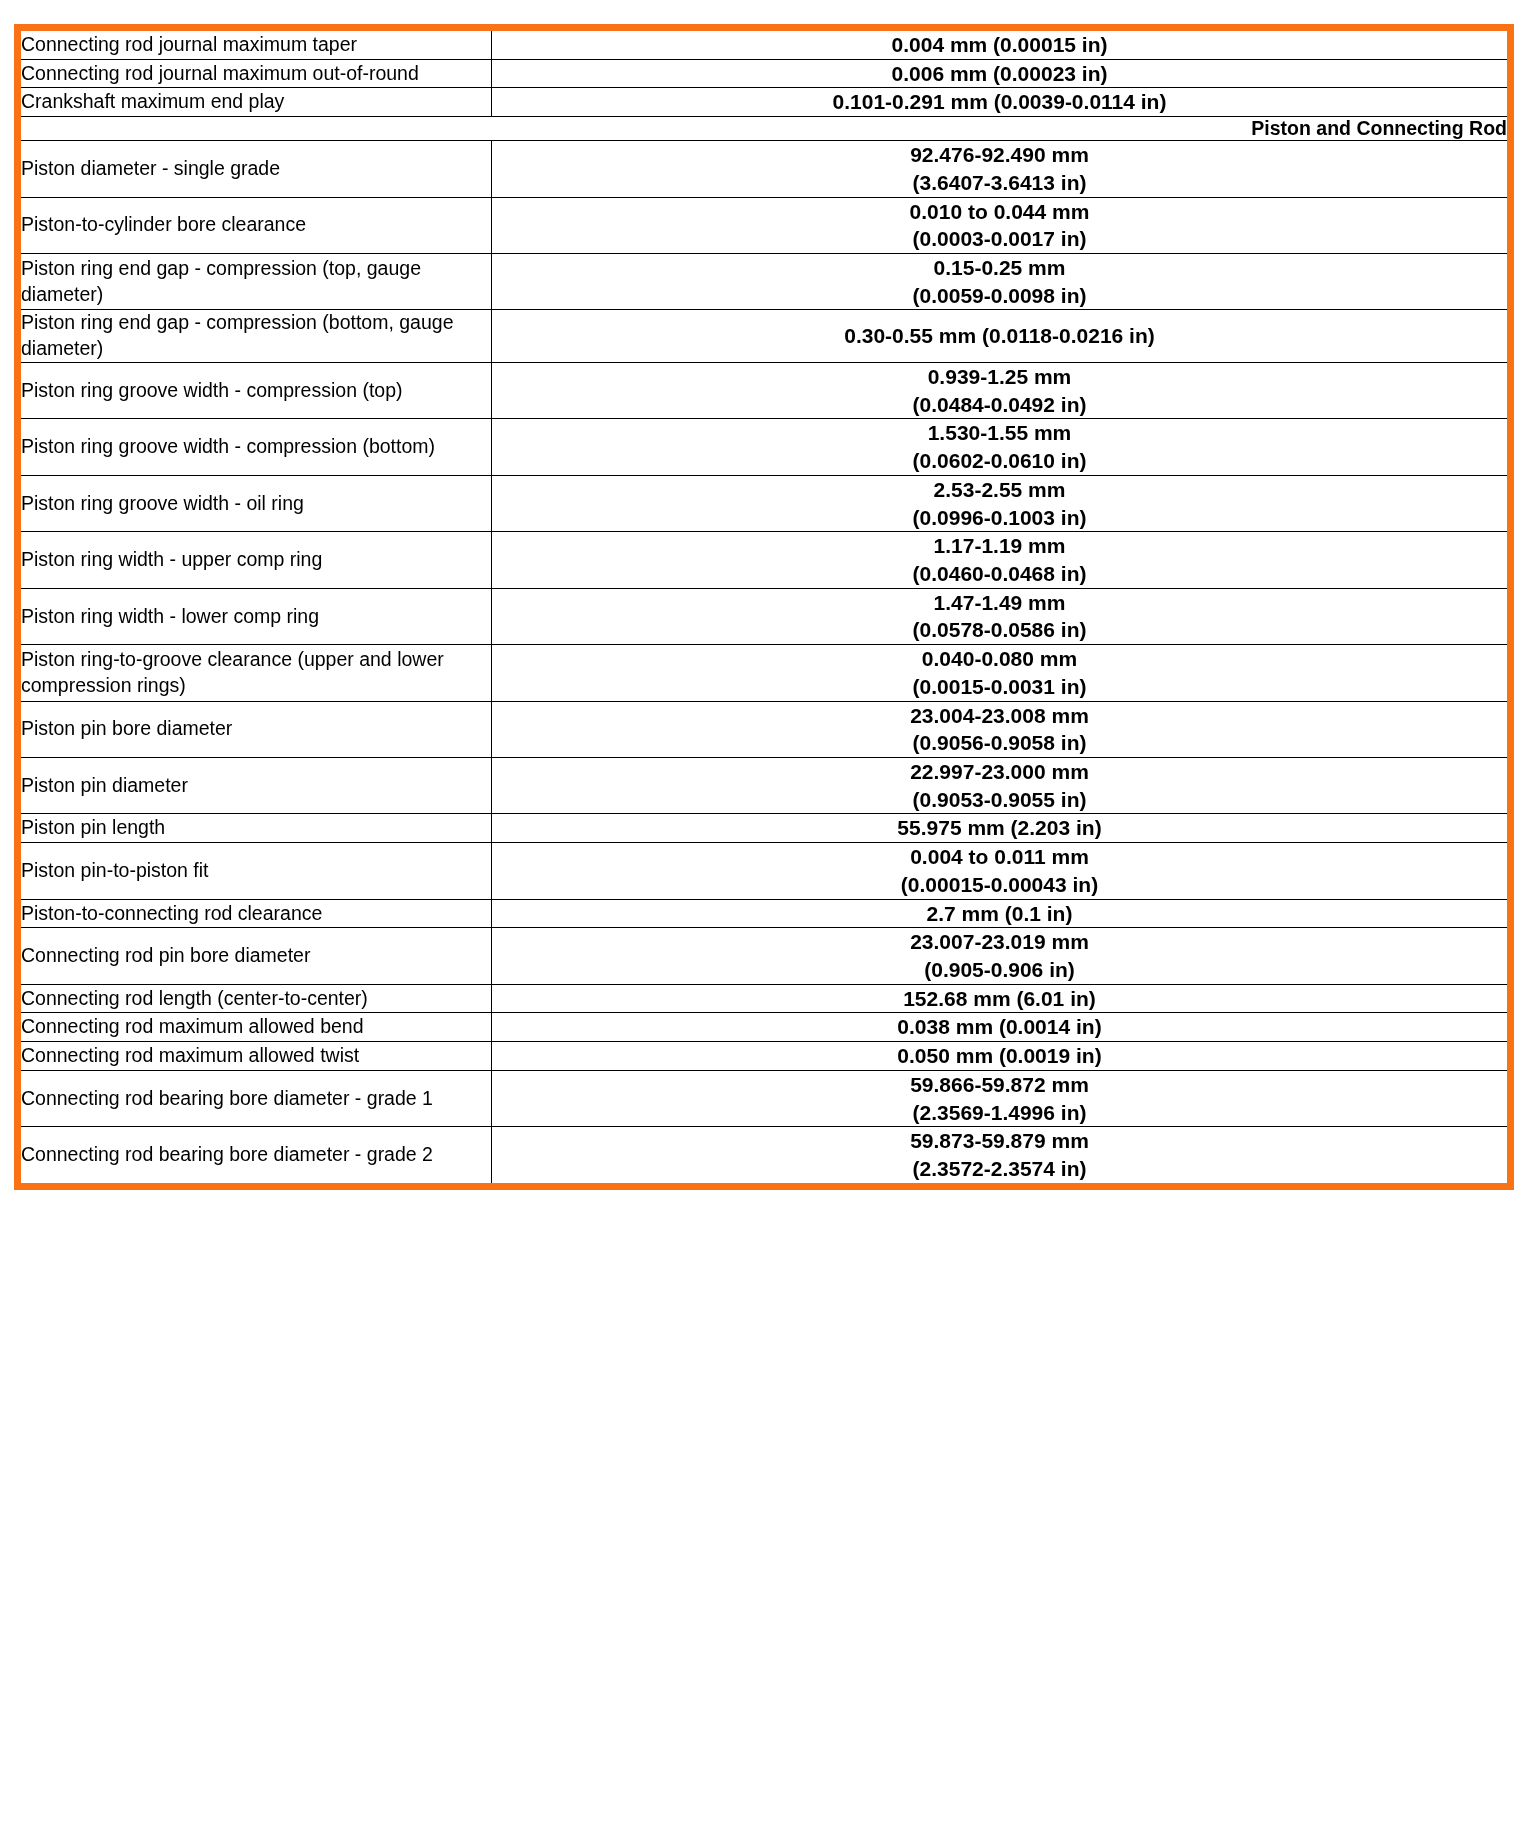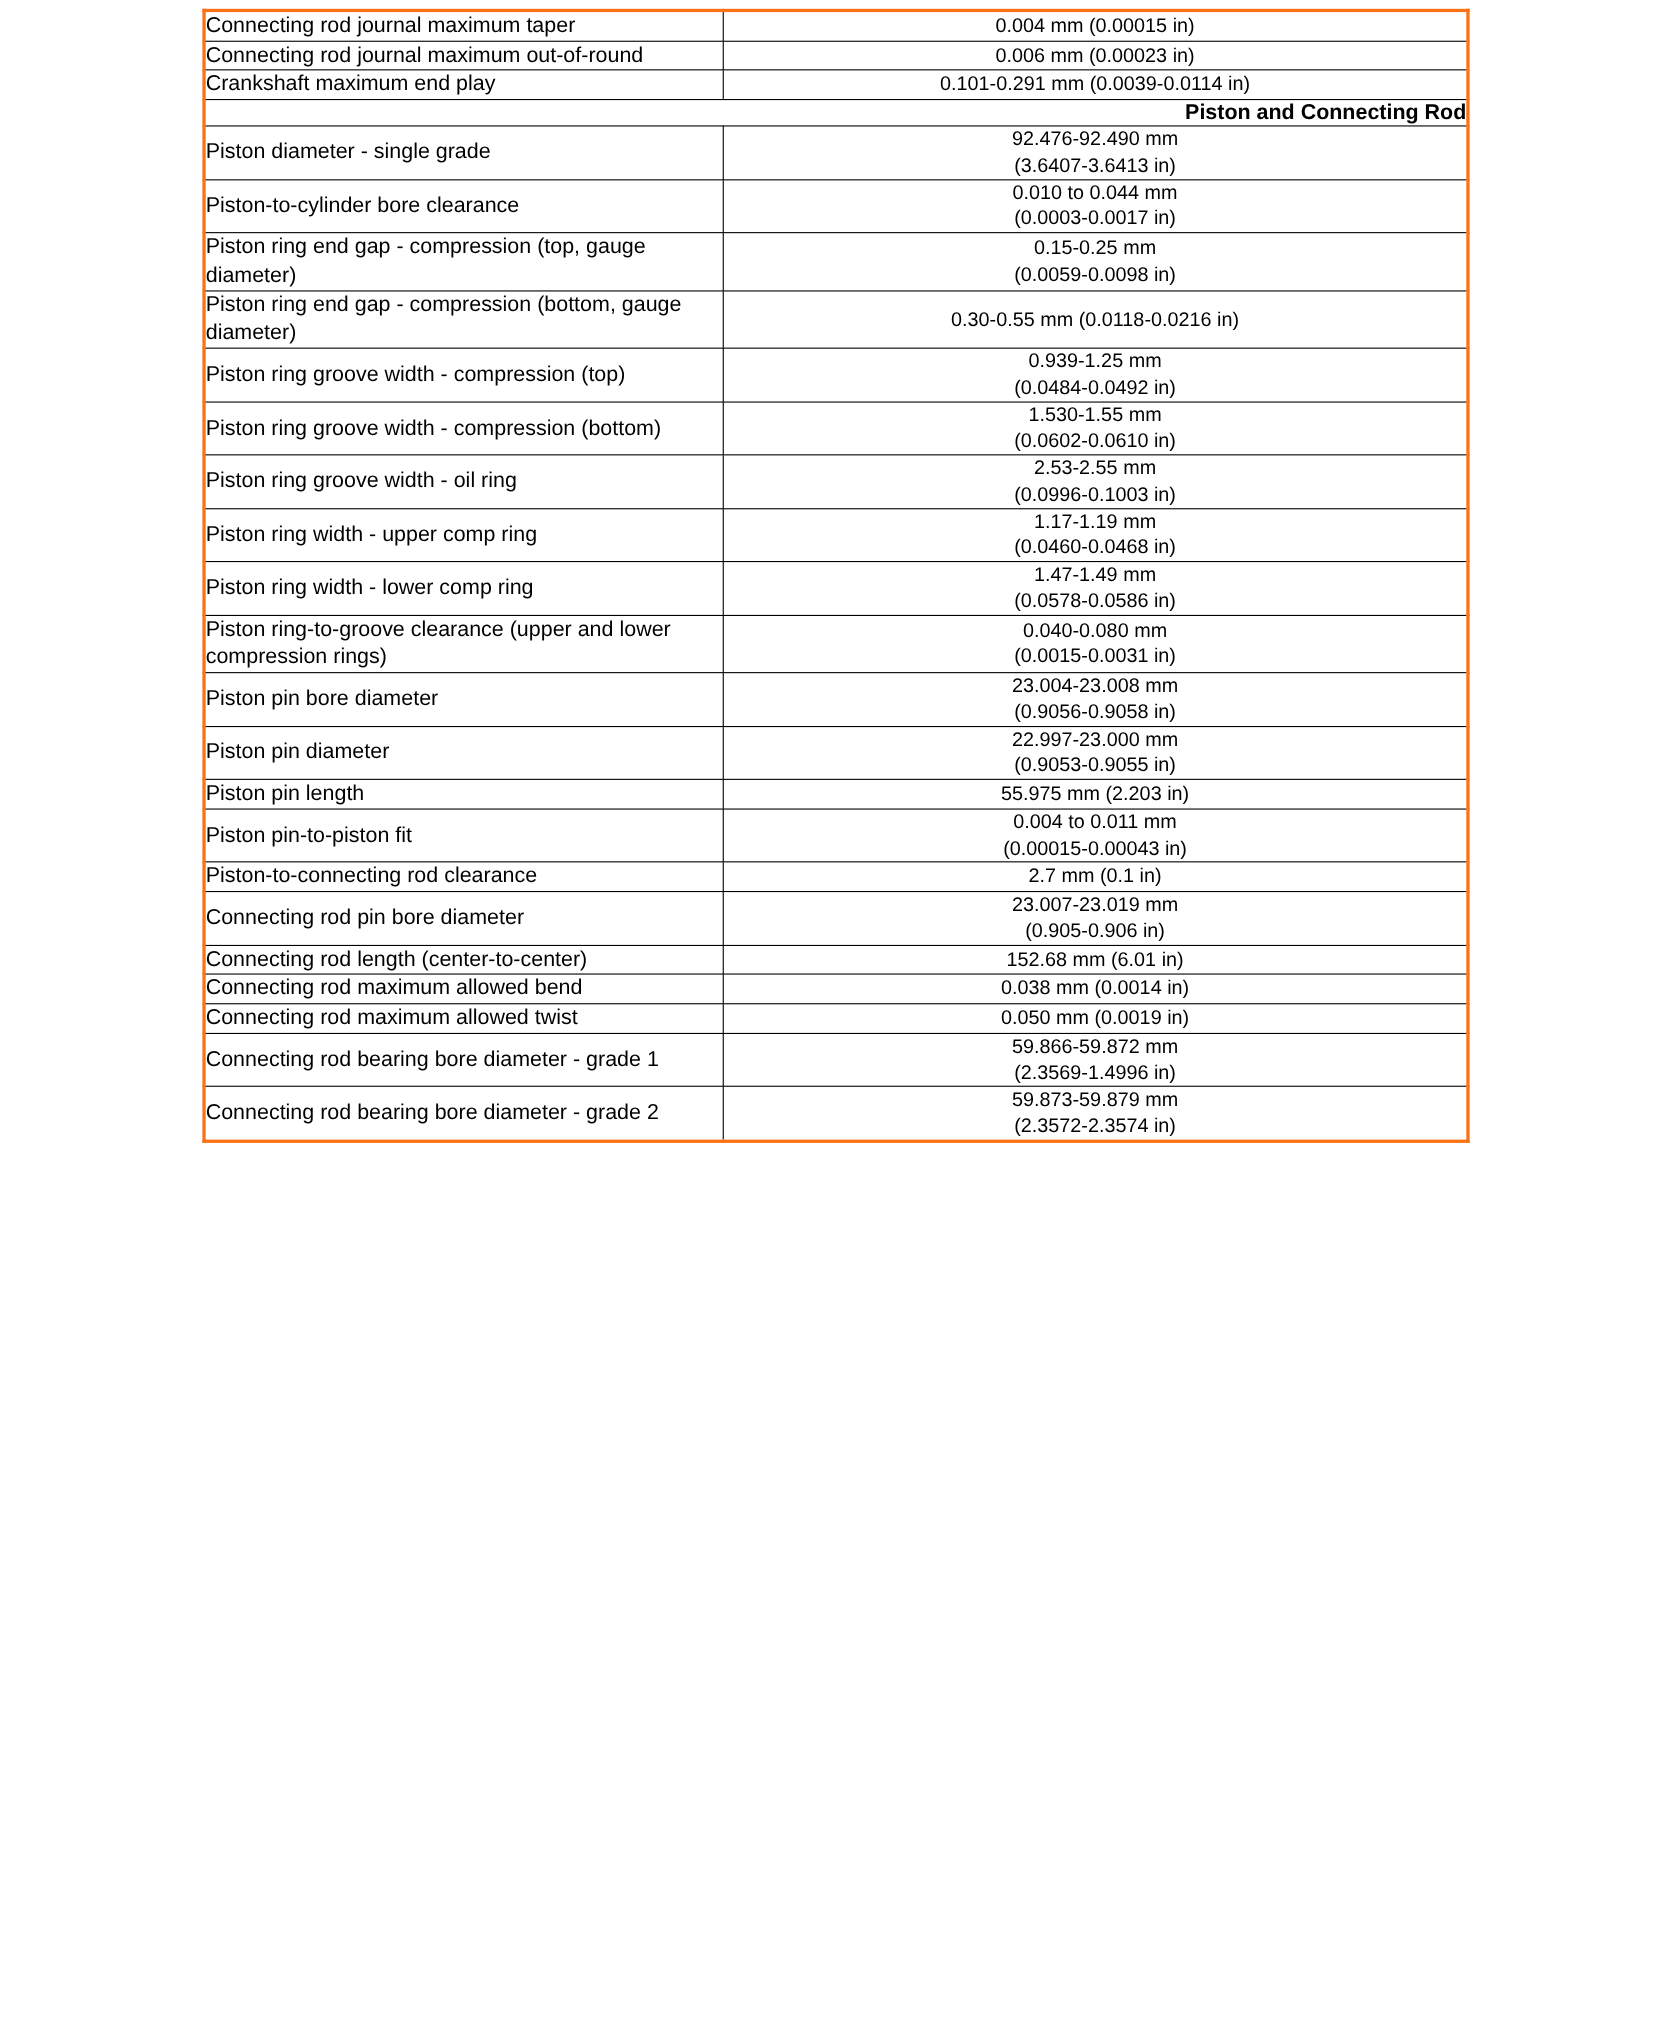--- a/index.html
+++ b/index.html
@@ -12,42 +12,43 @@
     font-family: "Liberation Sans", sans-serif;
     color: #000000;
   }
   .page {
     width: 1520px;
     box-sizing: border-box;
     padding: 8px 14px 10px 14px;
   }
   table.spec-table {
     border-collapse: collapse;
-    width: 1152px;
-    margin: 0 auto;
-    border: 3px solid #f97316;
+    width: 1500px;
+    margin: 16px auto;
+    border: 7px solid #f97316;
     table-layout: fixed;
   }
   table.spec-table td {
     border: 1px solid #000000;
     padding: 0;
     vertical-align: middle;
   }
   td.label-cell {
     width: 470px;
     padding: 7px 8px 7px 10px;
     font-size: 19.5px;
     line-height: 1.32;
     text-align: left;
   }
   td.value-cell {
     padding: 7px 8px 7px 8px;
-    font-size: 18px;
+    font-size: 21px;
     line-height: 1.32;
     text-align: center;
+    font-weight: bold;
   }
   td.section-cell {
     padding: 8px 8px 8px 10px;
     font-size: 19.5px;
     font-weight: bold;
     text-align: right;
   }
   .value-line {
     display: block;
   }

